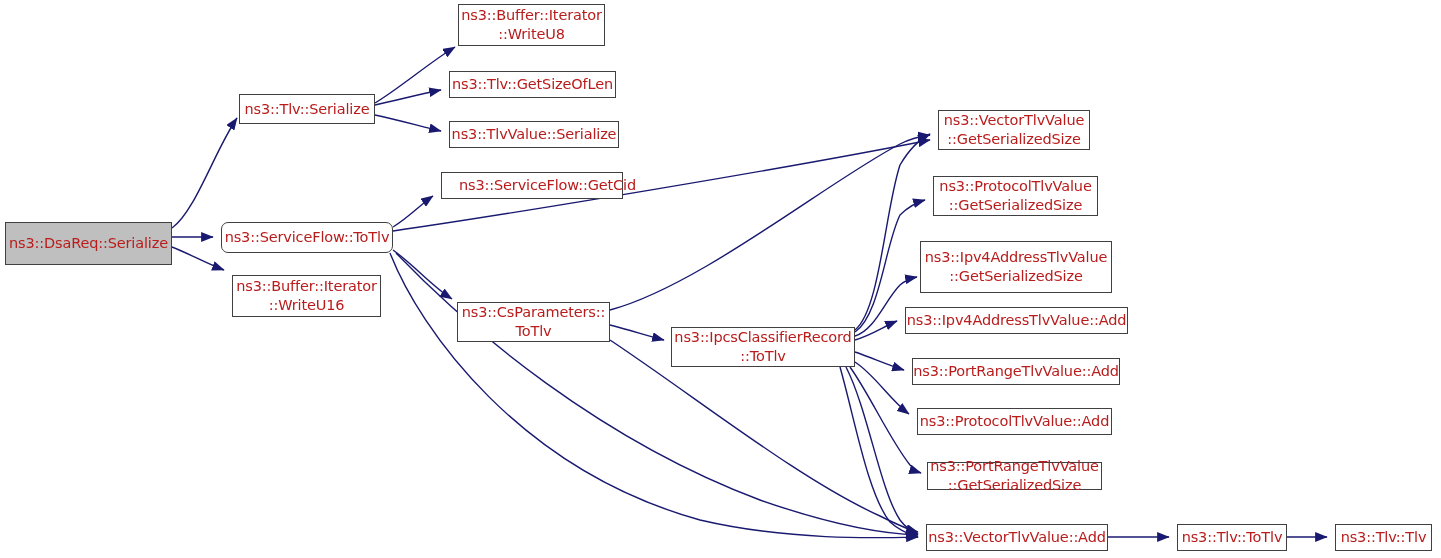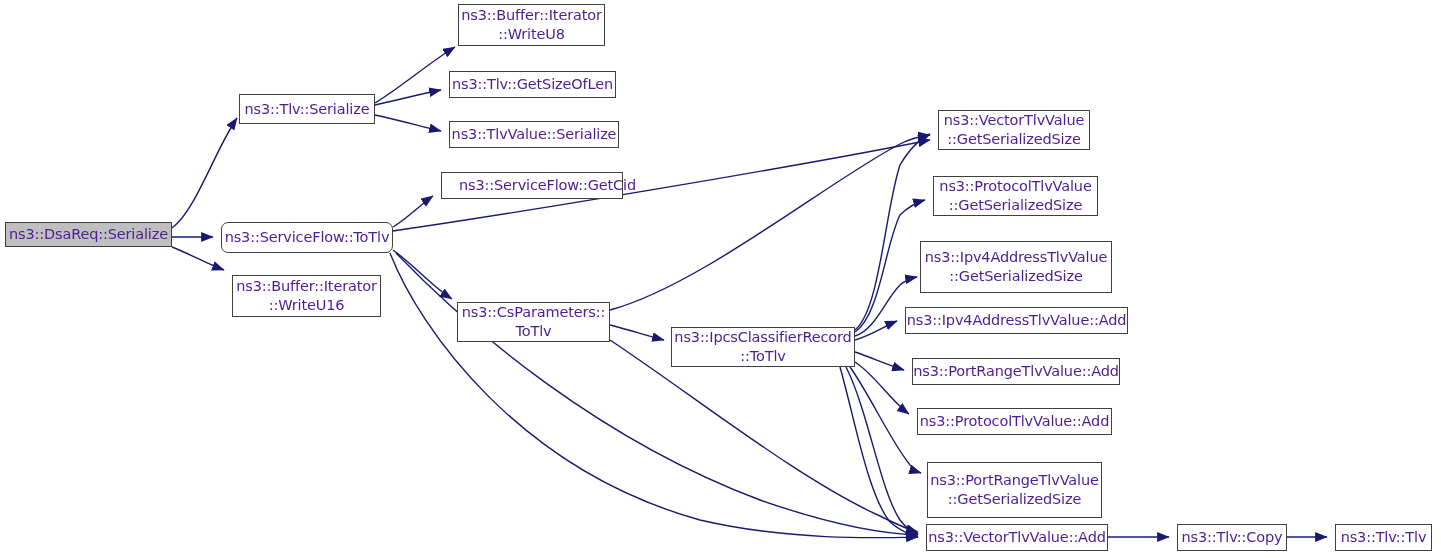--- a/index.html
+++ b/index.html
@@ -24,21 +24,21 @@
     top: 0;
     width: 1441px;
     height: 558px;
     pointer-events: none;
   }
   .node {
     position: absolute;
     box-sizing: border-box;
     border: 1px solid #404040;
     background: #ffffff;
-    color: #4c1d95;
+    color: #b91c1c;
     display: flex;
     align-items: center;
     justify-content: center;
     text-align: center;
     font-size: 14.5px;
     line-height: 1.30;
     letter-spacing: -0.15px;
     white-space: pre-line;
     cursor: pointer;
   }
@@ -83,21 +83,21 @@
         <path d="M 855,352 C 870,357 888,365 904,370" fill="none" stroke="#191970" stroke-width="1.4" marker-end="url(#arrowhead)"></path>
         <path d="M 855,362 C 875,375 890,400 909,414" fill="none" stroke="#191970" stroke-width="1.4" marker-end="url(#arrowhead)"></path>
         <path d="M 850,367 C 870,395 890,440 910,465 C 915,470 918,472 921,473" fill="none" stroke="#191970" stroke-width="1.4" marker-end="url(#arrowhead)"></path>
         <path d="M 846,367 C 868,410 880,490 900,520 C 906,528 913,532 918,534" fill="none" stroke="#191970" stroke-width="1.4" marker-end="url(#arrowhead)"></path>
         <path d="M 840,367 C 855,420 868,495 890,522 C 900,531 911,535 918,537" fill="none" stroke="#191970" stroke-width="1.4" marker-end="url(#arrowhead)"></path>
         <path d="M 1108,537 L 1169,537" fill="none" stroke="#191970" stroke-width="1.4" marker-end="url(#arrowhead)"></path>
         <path d="M 1287,537 L 1327,537" fill="none" stroke="#191970" stroke-width="1.4" marker-end="url(#arrowhead)"></path>
       </g>
   </svg>
   <div id="nodes-group">
-      <div class="node highlight" style="left: 5px; top: 222px; width: 167px; height: 25px;"><span>ns3::DsaReq::Serialize</span></div>
+      <div class="node highlight" style="left: 5px; top: 222px; width: 167px; height: 43px;"><span>ns3::DsaReq::Serialize</span></div>
       <div class="node" style="left: 239px; top: 94px; width: 136px; height: 30px;"><span>ns3::Tlv::Serialize</span></div>
       <div class="node" style="left: 458px; top: 4px; width: 147px; height: 42px;"><span>ns3::Buffer::Iterator
 ::WriteU8</span></div>
       <div class="node" style="left: 449px; top: 71px; width: 167px; height: 27px;"><span>ns3::Tlv::GetSizeOfLen</span></div>
       <div class="node" style="left: 449px; top: 121px; width: 170px; height: 27px;"><span>ns3::TlvValue::Serialize</span></div>
       <div class="node" style="left: 221px; top: 222px; width: 172px; height: 31px; border-radius: 7px;"><span>ns3::ServiceFlow::ToTlv</span></div>
       <div class="node" style="left: 441px; top: 172px; width: 182px; height: 27px; padding-left: 31px;"><span>ns3::ServiceFlow::GetCid</span></div>
       <div class="node" style="left: 232px; top: 275px; width: 149px; height: 42px;"><span>ns3::Buffer::Iterator
 ::WriteU16</span></div>
       <div class="node" style="left: 457px; top: 302px; width: 153px; height: 40px;"><span>ns3::CsParameters::
@@ -106,19 +106,19 @@
 ::ToTlv</span></div>
       <div class="node" style="left: 938px; top: 110px; width: 152px; height: 40px;"><span>ns3::VectorTlvValue
 ::GetSerializedSize</span></div>
       <div class="node" style="left: 933px; top: 176px; width: 165px; height: 40px;"><span>ns3::ProtocolTlvValue
 ::GetSerializedSize</span></div>
       <div class="node" style="left: 920px; top: 241px; width: 192px; height: 52px;"><span>ns3::Ipv4AddressTlvValue
 ::GetSerializedSize</span></div>
       <div class="node" style="left: 905px; top: 307px; width: 223px; height: 27px;"><span>ns3::Ipv4AddressTlvValue::Add</span></div>
       <div class="node" style="left: 912px; top: 358px; width: 208px; height: 27px;"><span>ns3::PortRangeTlvValue::Add</span></div>
       <div class="node" style="left: 917px; top: 408px; width: 195px; height: 27px;"><span>ns3::ProtocolTlvValue::Add</span></div>
-      <div class="node" style="left: 927px; top: 462px; width: 175px; height: 56px;"><span>ns3::PortRangeTlvValue
+      <div class="node" style="left: 927px; top: 462px; width: 175px; height: 28px;"><span>ns3::PortRangeTlvValue
 ::GetSerializedSize</span></div>
       <div class="node" style="left: 926px; top: 524px; width: 182px; height: 27px;"><span>ns3::VectorTlvValue::Add</span></div>
-      <div class="node" style="left: 1177px; top: 524px; width: 110px; height: 27px;"><span>ns3::Tlv::Copy</span></div>
+      <div class="node" style="left: 1177px; top: 524px; width: 110px; height: 27px;"><span>ns3::Tlv::ToTlv</span></div>
       <div class="node" style="left: 1335px; top: 524px; width: 97px; height: 27px;"><span>ns3::Tlv::Tlv</span></div>
     </div>
 </div>
 
 </body></html>

